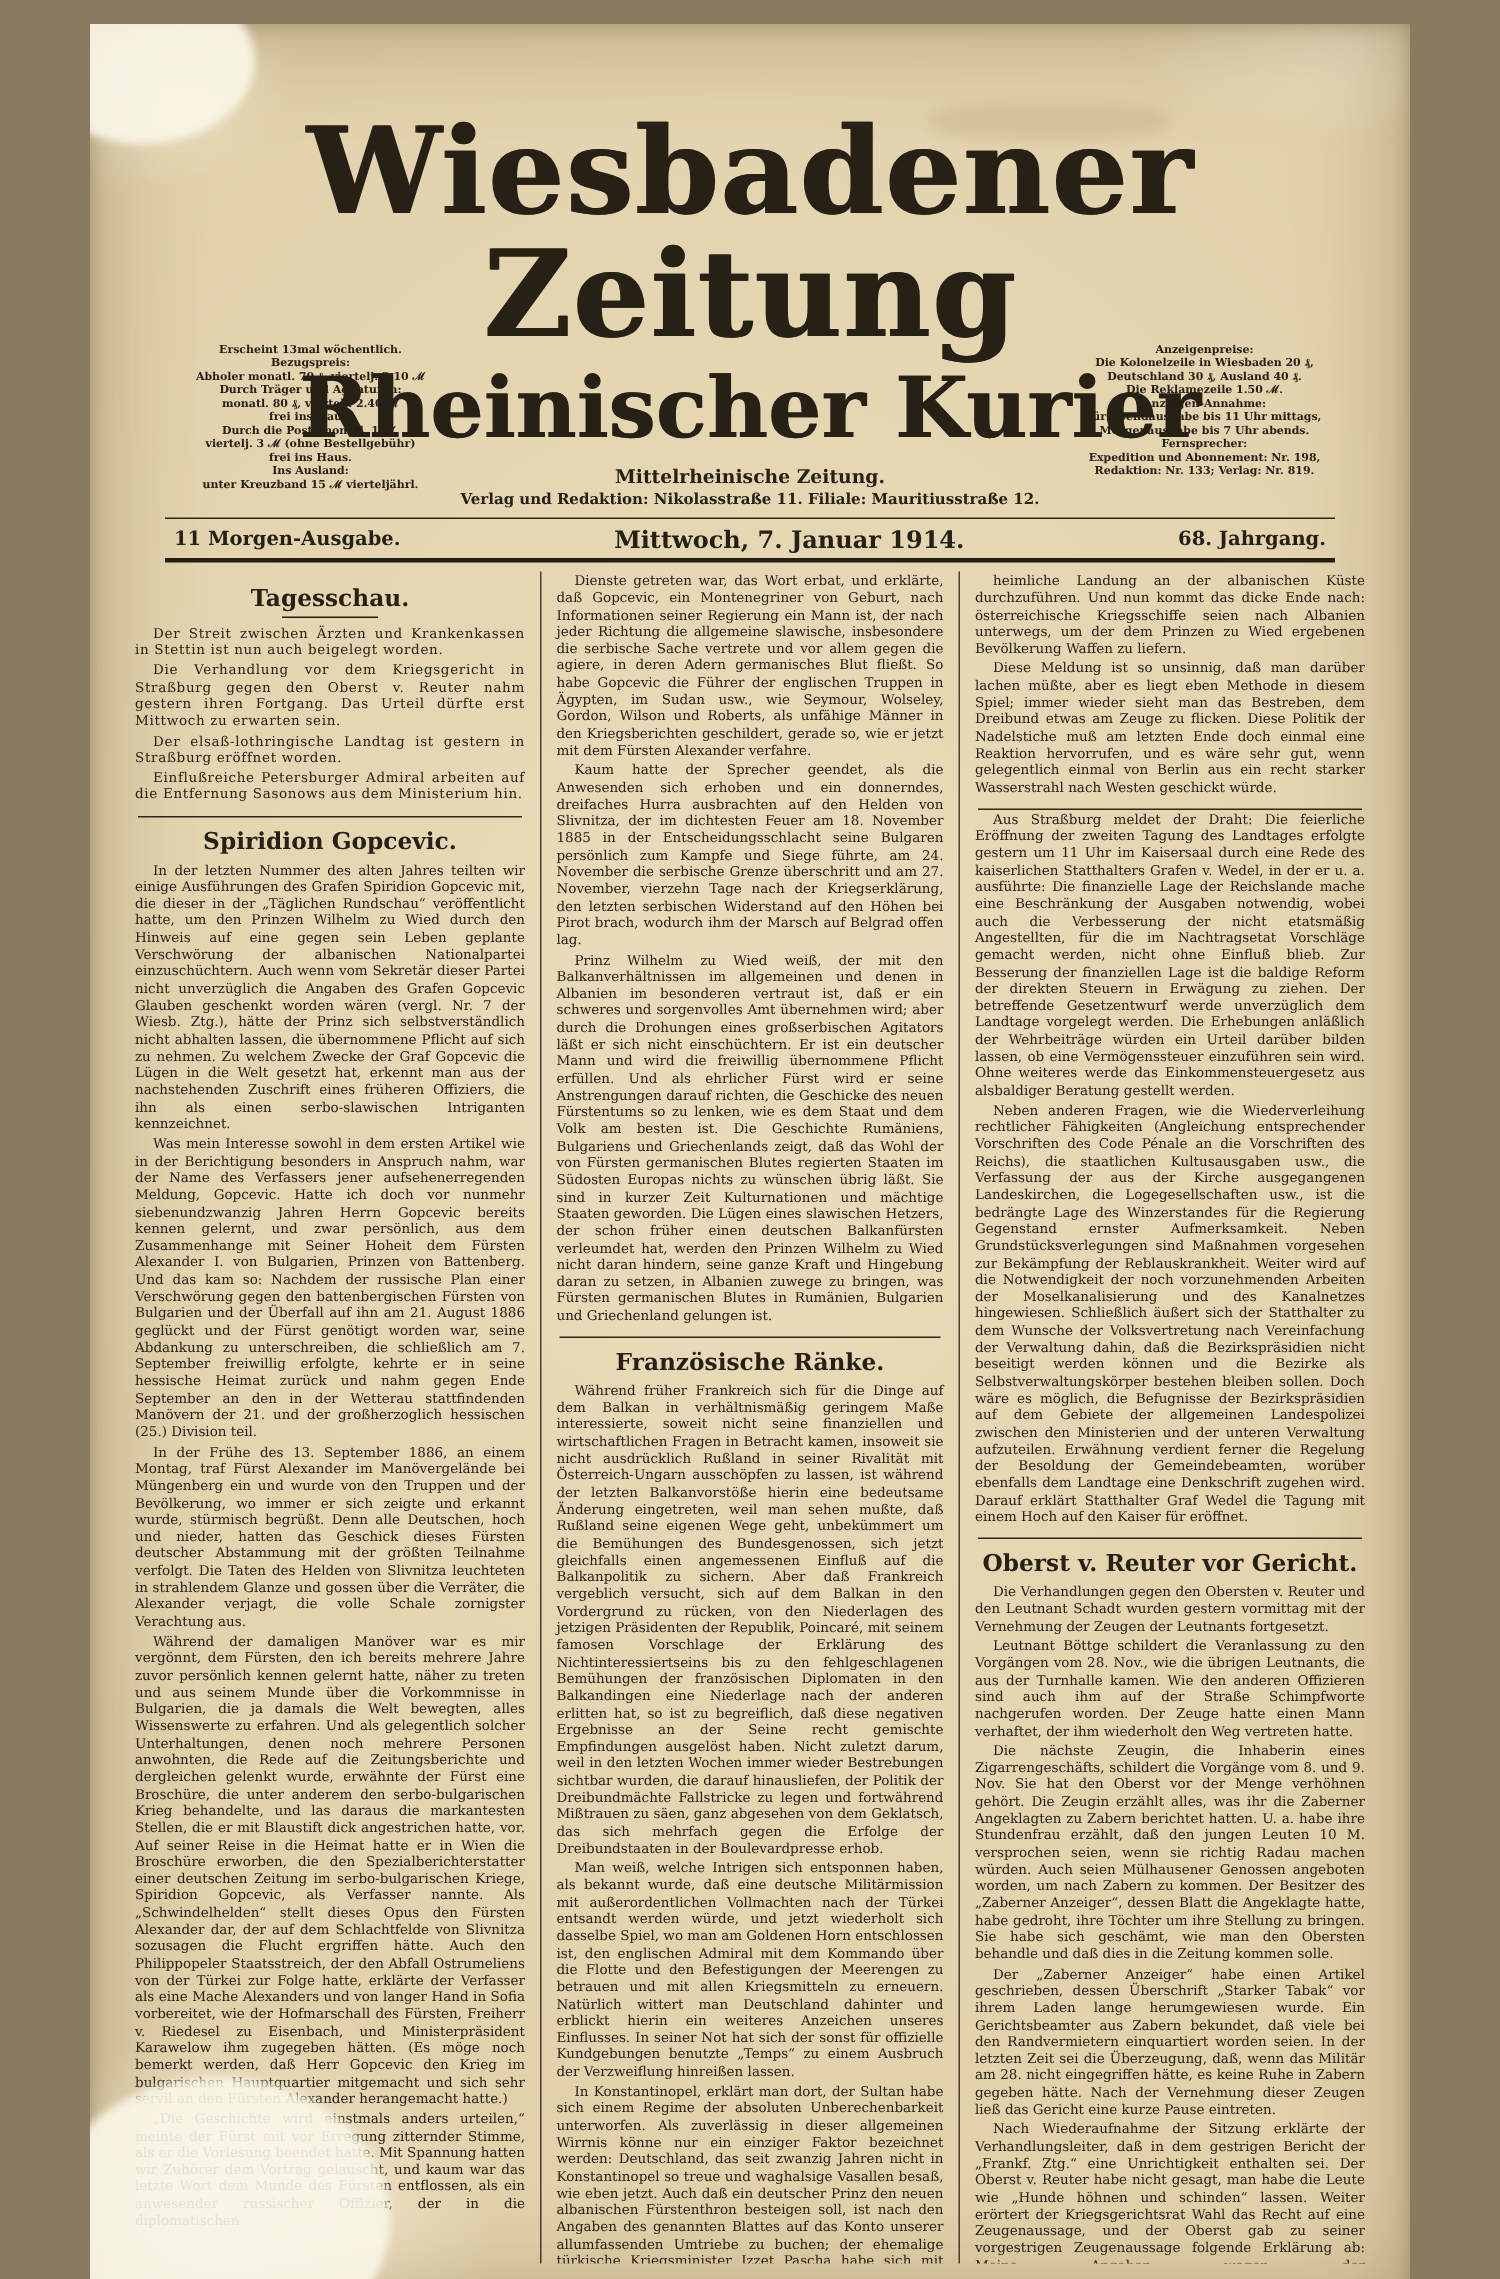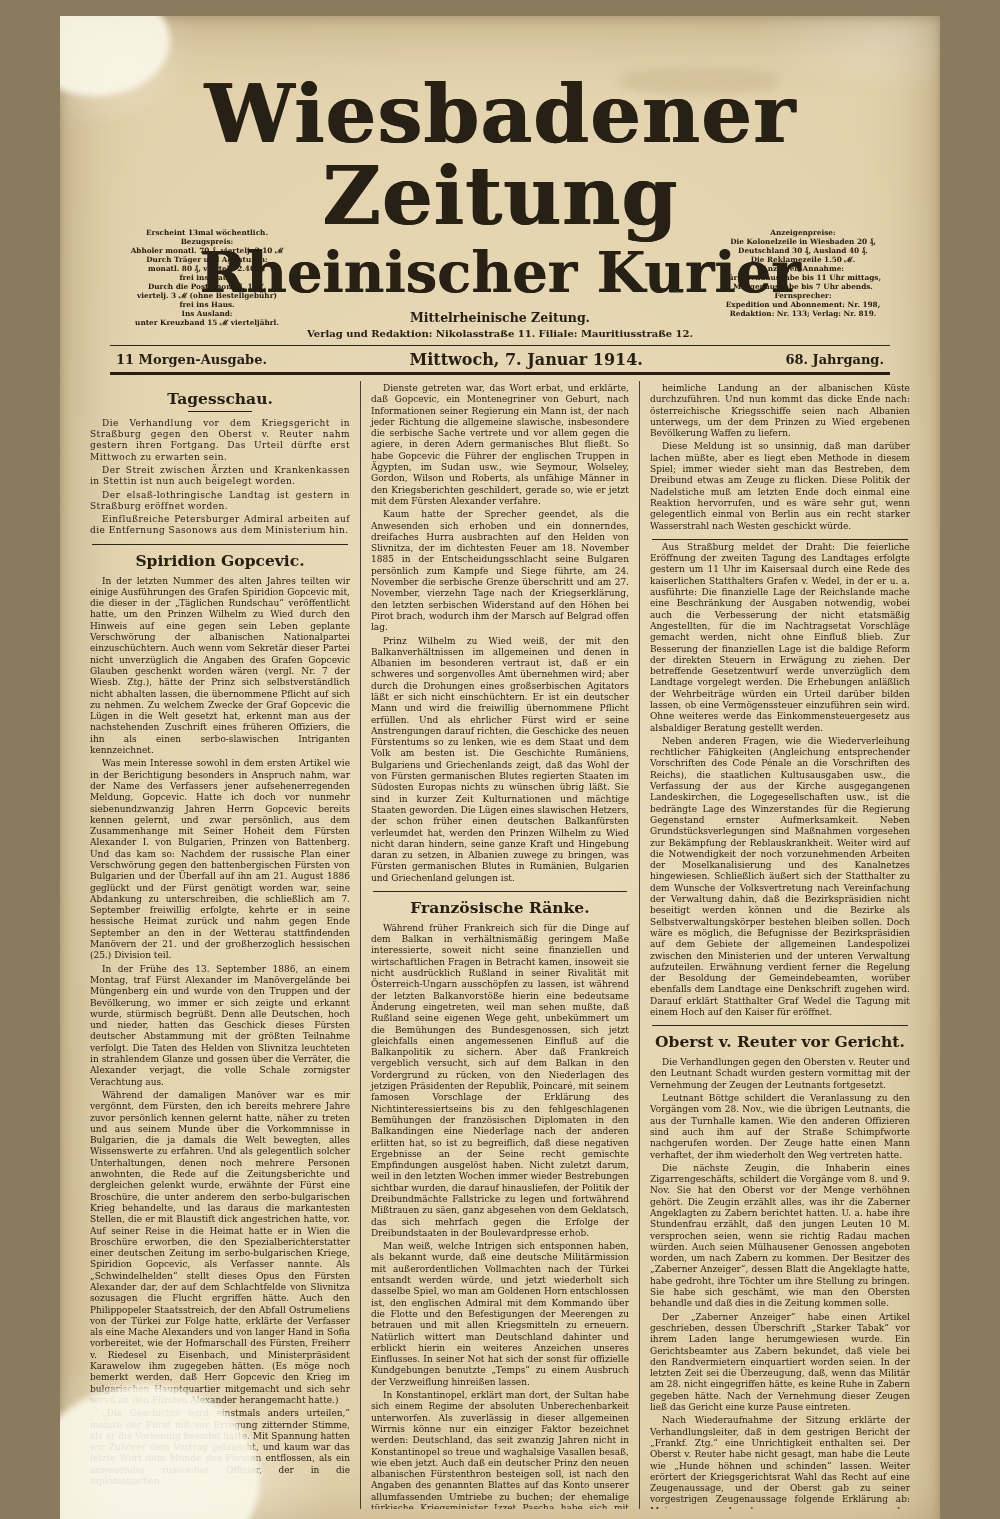--- a/index.html
+++ b/index.html
@@ -114,22 +114,22 @@
       <span class="volume">68. Jahrgang.</span>
     </div>
   </div>
 
   <div class="main">
 
     <div class="col">
       <div>
         <div class="headline deco">Tagesschau.</div>
         <div class="spaced">
+          <p>Der Streit zwischen Ärzten und Krankenkassen in Stettin ist nun auch beigelegt worden.</p>
           <p>Die Verhandlung vor dem Kriegsgericht in Straßburg gegen den Oberst v. Reuter nahm gestern ihren Fortgang. Das Urteil dürfte erst Mittwoch zu erwarten sein.</p>
-          <p>Der Streit zwischen Ärzten und Krankenkassen in Stettin ist nun auch beigelegt worden.</p>
           <p>Der elsaß-lothringische Landtag ist gestern in Straßburg eröffnet worden.</p>
           <p>Einflußreiche Petersburger Admiral arbeiten auf die Entfernung Sasonows aus dem Ministerium hin.</p>
         </div>
       </div>
       <div class="sep"></div>
       <div>
         <div class="headline">Spiridion Gopcevic.</div>
         <p>In der letzten Nummer des alten Jahres teilten wir einige Ausführungen des Grafen Spiridion Gopcevic mit, die dieser in der „Täglichen Rundschau“ veröffentlicht hatte, um den Prinzen Wilhelm zu Wied durch den Hinweis auf eine gegen sein Leben geplante Verschwörung der albanischen Nationalpartei einzuschüchtern. Auch wenn vom Sekretär dieser Partei nicht unverzüglich die Angaben des Grafen Gopcevic Glauben geschenkt worden wären (vergl. Nr. 7 der Wiesb. Ztg.), hätte der Prinz sich selbstverständlich nicht abhalten lassen, die übernommene Pflicht auf sich zu nehmen. Zu welchem Zwecke der Graf Gopcevic die Lügen in die Welt gesetzt hat, erkennt man aus der nachstehenden Zuschrift eines früheren Offiziers, die ihn als einen serbo-slawischen Intriganten kennzeichnet.</p>
         <p>Was mein Interesse sowohl in dem ersten Artikel wie in der Berichtigung besonders in Anspruch nahm, war der Name des Verfassers jener aufsehenerregenden Meldung, Gopcevic. Hatte ich doch vor nunmehr siebenundzwanzig Jahren Herrn Gopcevic bereits kennen gelernt, und zwar persönlich, aus dem Zusammenhange mit Seiner Hoheit dem Fürsten Alexander I. von Bulgarien, Prinzen von Battenberg. Und das kam so: Nachdem der russische Plan einer Verschwörung gegen den battenbergischen Fürsten von Bulgarien und der Überfall auf ihn am 21. August 1886 geglückt und der Fürst genötigt worden war, seine Abdankung zu unterschreiben, die schließlich am 7. September freiwillig erfolgte, kehrte er in seine hessische Heimat zurück und nahm gegen Ende September an den in der Wetterau stattfindenden Manövern der 21. und der großherzoglich hessischen (25.) Division teil.</p>
         <p>In der Frühe des 13. September 1886, an einem Montag, traf Fürst Alexander im Manövergelände bei Müngenberg ein und wurde von den Truppen und der Bevölkerung, wo immer er sich zeigte und erkannt wurde, stürmisch begrüßt. Denn alle Deutschen, hoch und nieder, hatten das Geschick dieses Fürsten deutscher Abstammung mit der größten Teilnahme verfolgt. Die Taten des Helden von Slivnitza leuchteten in strahlendem Glanze und gossen über die Verräter, die Alexander verjagt, die volle Schale zornigster Verachtung aus.</p>

